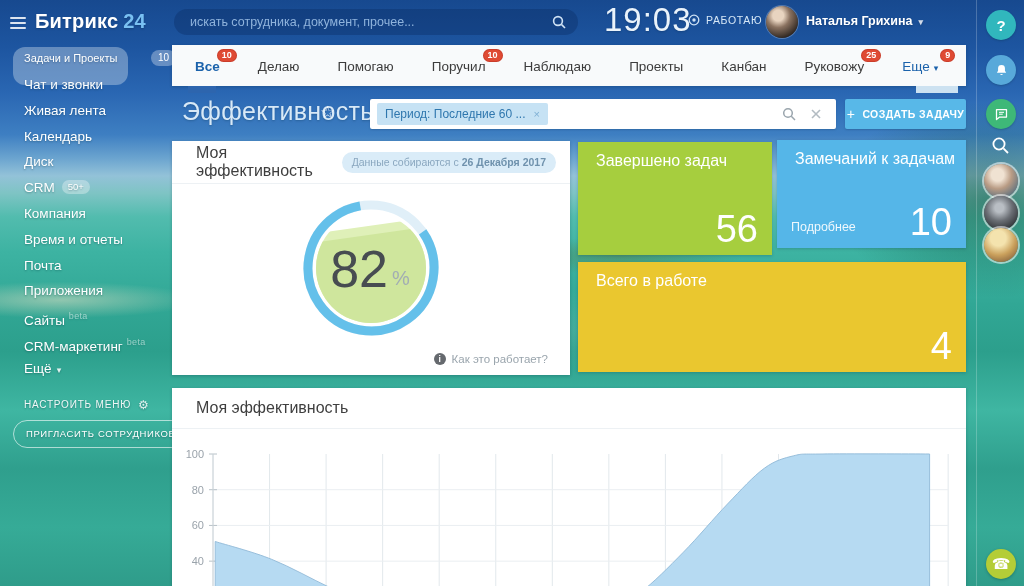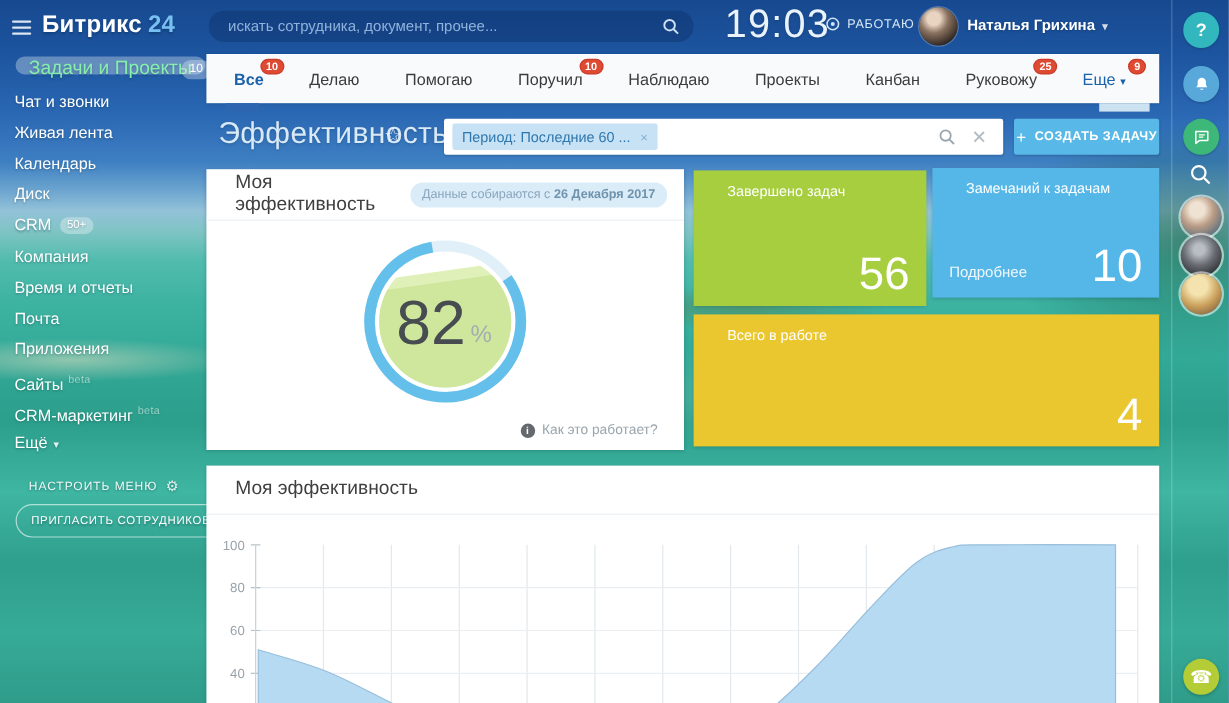--- a/index.html
+++ b/index.html
@@ -19,28 +19,28 @@
         #93c2d8 30%, #7ec4c4 33%, #52bcae 37%, #3db3a2 43%, #31a795 52%,
         #2c9f8c 60%, #3fb6a2 70%, #2f9f8d 80%, #36ab97 90%, #2f9c8a 100%);
   }
 
   
   .logo-row{position:absolute;left:10px;top:10px;display:flex;align-items:center;color:#fff;justify-content:flex-end;}
   .burger{width:16px;height:12px;display:inline-block;margin-right:9px;margin-top:2px;}
   .burger i{display:block;height:2px;background:rgba(255,255,255,.85);margin-bottom:3px;border-radius:1px;}
   .logo-text{font-size:20px;font-weight:bold;letter-spacing:.2px;text-shadow:0 1px 2px rgba(0,30,60,.3);}
   .logo-suffix{color:#79c0f2;font-weight:bold;margin-left:5px;}
-  .active-pill{position:absolute;left:13px;top:47px;height:15px;line-height:22px;border-radius:12px;
-    background:rgba(215,228,240,.38);color:#86efac;font-size:16px;padding:0 11px;cursor:pointer;
+  .active-pill{position:absolute;left:13px;top:47px;height:38px;line-height:22px;border-radius:12px;
+    background:rgba(215,228,240,.38);color:#ffffff;font-size:11px;padding:0 11px;cursor:pointer;
     text-shadow:0 1px 2px rgba(0,40,60,.3);}
   .active-pill-badge{position:absolute;left:151px;top:50px;height:16px;line-height:16px;border-radius:9px;
     background:rgba(235,242,248,.35);color:#fff;font-size:10px;padding:0 7px;}
   .side-menu{position:absolute;left:0;top:72px;width:172px;}
   .side-item{position:relative;height:25.8px;line-height:25.8px;color:#fff;font-size:13.5px;
-    padding-left:12px;cursor:pointer;white-space:nowrap;text-shadow:0 1px 2px rgba(0,45,55,.35);}
+    padding-left:24px;cursor:pointer;white-space:nowrap;text-shadow:0 1px 2px rgba(0,45,55,.35);}
   .pill-badge{display:inline-block;margin-left:7px;background:rgba(255,255,255,.32);border-radius:9px;
     font-size:9.5px;padding:1px 6px;vertical-align:2px;line-height:1.2;}
   .beta{margin-left:4px;font-size:9px;opacity:.5;vertical-align:6px;letter-spacing:.3px;text-align:center;}
   .caret{margin-left:5px;font-size:9px;opacity:.85;}
   .configure{position:absolute;left:24px;top:398px;color:rgba(255,255,255,.92);font-size:10px;
     letter-spacing:.8px;cursor:pointer;text-shadow:0 1px 2px rgba(0,45,55,.4);}
   .gear{margin-left:7px;font-size:12px;vertical-align:-1px;opacity:.9;}
   .invite-btn{position:absolute;left:13px;top:420px;height:26px;line-height:24px;border:1px solid rgba(255,255,255,.6);
     border-radius:14px;color:#fff;font-size:9.5px;letter-spacing:.6px;padding:0 12px;cursor:pointer;
     text-shadow:0 1px 2px rgba(0,45,55,.4);}
@@ -118,21 +118,21 @@
   .data-note{margin-left:auto;background:#daecf8;border-radius:11px;height:21px;line-height:21px;
     font-size:10.5px;color:#8aa7bf;padding:0 10px;white-space:nowrap;}
   .data-note b{color:#6f92ad;font-weight:bold;margin-left:3px;}
   .gauge-wrap{position:absolute;left:124px;top:52px;width:150px;height:150px;}
   .how-link{position:absolute;right:22px;bottom:10px;font-size:11.5px;color:#9aa5ad;cursor:pointer;display:flex;align-items:center;}
   .info-i{display:inline-flex;width:12px;height:12px;border-radius:50%;background:#65696e;color:#fff;
     font-size:8.5px;font-weight:bold;align-items:center;justify-content:center;margin-right:6px;font-style:normal;}
 
   
   .tile{position:absolute;color:#fff;cursor:pointer;box-shadow:0 1px 3px rgba(0,30,60,.2);}
-  .tile-label{position:absolute;left:28px;top:10px;font-size:12px;}
+  .tile-label{position:absolute;left:18px;top:10px;font-size:16px;}
   .tile-value{position:absolute;right:14px;bottom:4px;font-size:38px;font-weight:300;}
   .tile-link{position:absolute;left:14px;bottom:14px;font-size:12.5px;color:rgba(255,255,255,.9);}
   .tile-green{left:578px;top:142px;width:194px;height:113px;background:#a6ce3e;}
   .tile-blue{left:777px;top:140px;width:189px;height:108px;background:#55b6e8;}
   .tile-yellow{left:578px;top:262px;width:388px;height:110px;background:#eac72f;}
 
   
   .chart-card{left:172px;top:388px;width:794px;height:240px;overflow:hidden;}
   .chart-card .card-head{height:40px;}
   .tick-label{font-size:11px;fill:#9aa3ab;}

